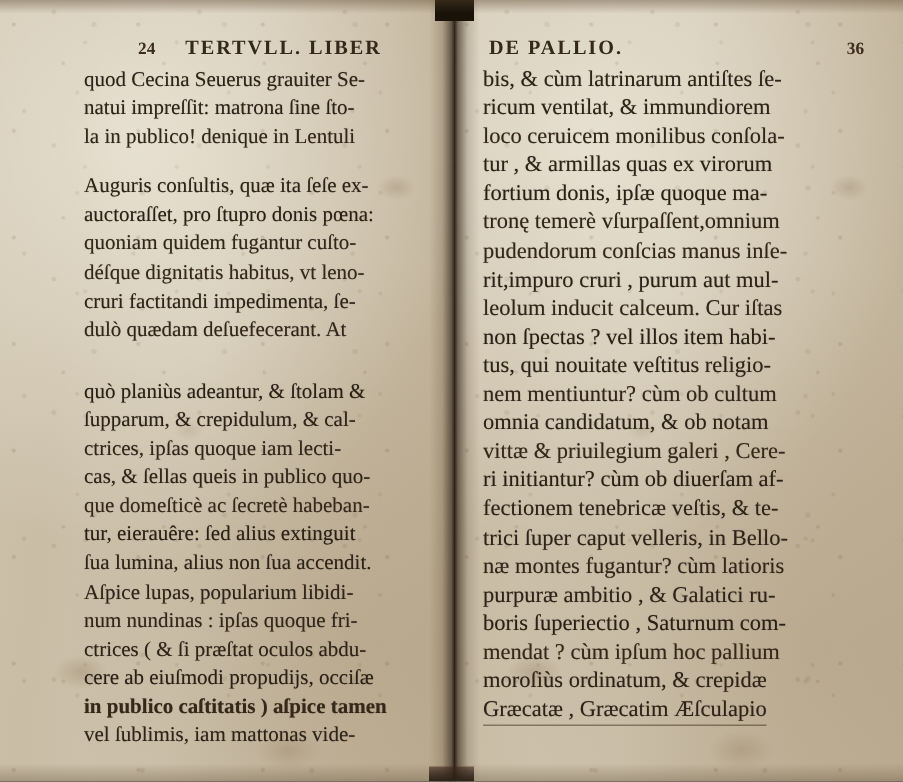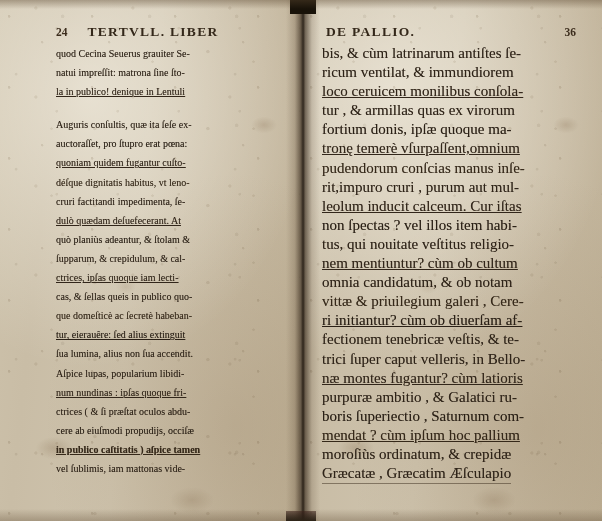--- a/index.html
+++ b/index.html
@@ -80,51 +80,52 @@
   .running-head{
     display:flex;align-items:baseline;
     height:16px;margin-bottom:4px;
     color:#3a2c1c;
     font-size:12.5px;
     letter-spacing:.6px;
   }
   .folio{
     font-size:11.5px;font-weight:600;letter-spacing:0;
     color:#3c2d1d;
+    margin-left:36px;
   }
   .head-title{
     font-variant:small-caps;
     font-size:13.5px;
     letter-spacing:1.3px;
     font-weight:600;
     color:#34281a;
     white-space:nowrap;
   }
   #head-left  .folio{margin-right:20px;}
   #head-left  .head-title{}
   #head-right .head-title{margin-left:4px;}
   #head-right .folio{margin-left:auto;margin-right:4px;}
 
   .body{
-    font-size:10px;
+    font-size:14px;
     line-height:19.1px;
     color:#2e2318;
     text-align:justify;
     text-align-last:left;
   }
   .ln{
     display:block;
     white-space:nowrap;
     transform-origin:left center;
     text-shadow:0 0 .6px rgba(46,35,24,.42);
   }
   #page-right .body{font-size:15.0px;}
 
   
-  .ln:nth-child(3n)  {color:#32261a;text-decoration:underline;}
+  .ln:nth-child(3n)  {color:#32261a;}
   .ln:nth-child(5n)  {color:#2a2016;}
   .ln:nth-child(7n)  {color:#352819;}
 
   
   .catchword{border-bottom:1px solid rgba(58,44,28,.5);display:inline-block;}
 </style>
 </head>
 <body>
 
 <div id="scan">
@@ -148,26 +149,26 @@
   <div class="page" id="page-left">
     <div class="running-head" id="head-left">
       <span class="folio">24</span>
       <span class="head-title">TERTVLL. LIBER</span>
     </div>
     <div class="body" id="body-left">
         <span class="ln" style="transform: scaleX(1);">quod Cecina Seuerus grauiter Se-</span>
         <span class="ln" style="transform: scaleX(1);">natui impreſſit: matrona ſine ſto-</span>
         <span class="ln" style="transform: scaleX(1);">la in publico! denique in Lentuli</span>
         <span class="ln" style="transform: scaleX(1); margin-top: 14px;">Auguris conſultis, quæ ita ſeſe ex-</span>
-        <span class="ln" style="transform: scaleX(1);">auctoraſſet, pro ſtupro erat pœna:</span>
+        <span class="ln" style="transform: scaleX(1);">auctoraſſet, pro ſtupro donis pœna:</span>
         <span class="ln" style="transform: scaleX(1);">quoniam quidem fugantur cuſto-</span>
         <span class="ln" style="transform: scaleX(1);">déſque dignitatis habitus, vt leno-</span>
         <span class="ln" style="transform: scaleX(1);">cruri factitandi impedimenta, ſe-</span>
         <span class="ln" style="transform: scaleX(1);">dulò quædam deſuefecerant. At</span>
-        <span class="ln" style="transform: scaleX(1);">quò planiùs adeantur, &amp; ſtolam &amp;</span>
+        <span class="ln" style="transform: scaleX(1); margin-top: 22px;">quò planiùs adeantur, &amp; ſtolam &amp;</span>
         <span class="ln" style="transform: scaleX(1);">ſupparum, &amp; crepidulum, &amp; cal-</span>
         <span class="ln" style="transform: scaleX(1);">ctrices, ipſas quoque iam lecti-</span>
         <span class="ln" style="transform: scaleX(1);">cas, &amp; ſellas queis in publico quo-</span>
         <span class="ln" style="transform: scaleX(1);">que domeſticè ac ſecretè habeban-</span>
         <span class="ln" style="transform: scaleX(1);">tur, eierauêre: ſed alius extinguit</span>
         <span class="ln" style="transform: scaleX(1);">ſua lumina, alius non ſua accendit.</span>
         <span class="ln" style="transform: scaleX(1);">Aſpice lupas, popularium libidi-</span>
         <span class="ln" style="transform: scaleX(1);">num nundinas : ipſas quoque fri-</span>
         <span class="ln" style="transform: scaleX(1);">ctrices ( &amp; ſi præſtat oculos abdu-</span>
         <span class="ln" style="transform: scaleX(1);">cere ab eiuſmodi propudijs, occiſæ</span>

